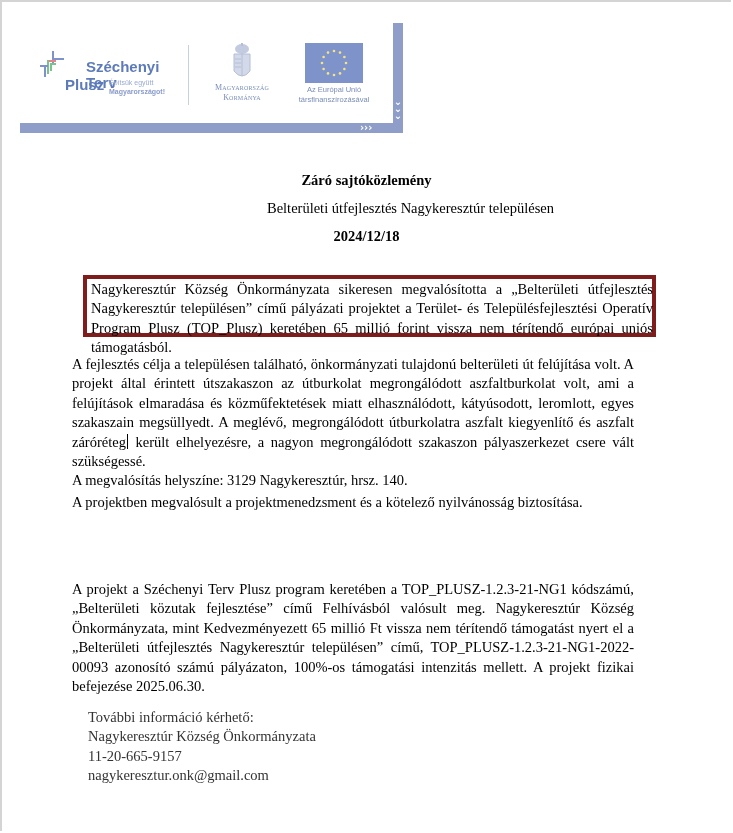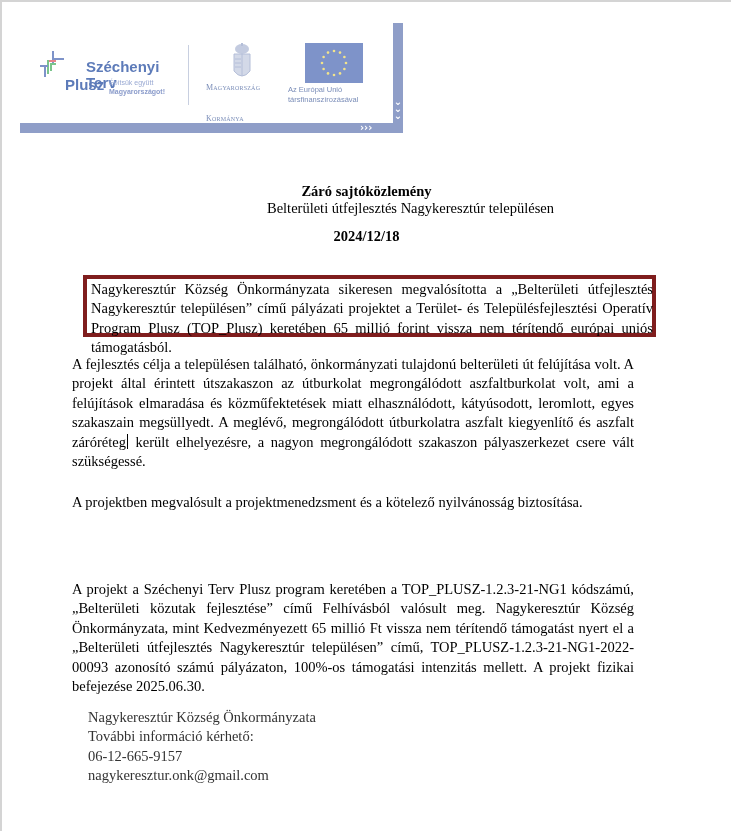--- a/index.html
+++ b/index.html
@@ -17,27 +17,27 @@
   .bar-h { position: absolute; left: 0; top: 100px; width: 383px; height: 10px; background: #8f9ec8; }
   .chev { position: absolute; color: #fff; font-family: "DejaVu Sans", sans-serif; font-weight: bold; font-size: 10px; line-height: 10px; }
   .chev-v { left: 373px; width: 10px; text-align: center; }
   .chev-h { top: 100px; }
   .logo-szt { position: absolute; left: 20px; top: 22px; width: 140px; height: 60px; }
   .szt-title { position: absolute; left: 25px; top: 14px; font-family: "Liberation Sans", sans-serif; font-weight: bold; color: #5d7bb9; font-size: 15px; line-height: 16px; margin-left: 21px; }
   .szt-plusz { position: absolute; left: 25px; top: 31px; font-family: "Liberation Sans", sans-serif; font-weight: bold; color: #5d7bb9; font-size: 15px; }
   .szt-tag { position: absolute; left: 69px; top: 33px; font-family: "Liberation Sans", sans-serif; color: #e57b83; font-size: 7px; line-height: 9px; font-weight: bold; }
   .divider { position: absolute; left: 168px; top: 22px; width: 1px; height: 60px; background: #c8cfe0; }
   .crest { position: absolute; left: 210px; top: 20px; width: 24px; height: 38px; }
-  .gov-text { position: absolute; left: 186px; top: 60px; width: 72px; color: #7a8db8; font-size: 8px; line-height: 10px; letter-spacing: 0.2px; }
+  .gov-text { position: absolute; left: 186px; top: 60px; width: 72px; text-align: center; color: #7a8db8; font-size: 8px; line-height: 10px; letter-spacing: 0.2px; }
   .eu-flag { position: absolute; left: 285px; top: 20px; width: 58px; height: 40px; background: #7e93c9; }
-  .eu-text { position: absolute; left: 268px; top: 62px; width: 92px; color: #7a8db8; font-family: "Liberation Sans", sans-serif; font-size: 7.5px; line-height: 10px; }
+  .eu-text { position: absolute; left: 268px; top: 62px; width: 92px; text-align: center; color: #7a8db8; font-family: "Liberation Sans", sans-serif; font-size: 7.5px; line-height: 10px; }
 
   
   .center { position: absolute; left: 0; width: 733px; text-align: center; font-size: 14.5px; }
-  .title { top: 172px; font-weight: bold; margin-top: 11px; }
+  .title { top: 172px; font-weight: bold; }
   .subtitle { top: 200px; padding-left: 44px; }
   .date { top: 228px; font-weight: bold; }
 
   
   .para { position: absolute; left: 72px; width: 562px; font-size: 14.5px; line-height: 19.4px; text-align: justify; }
   .boxed { position: absolute; left: 83px; top: 275px; width: 573px; height: 62px; border: 4px solid #7f1d1d; box-sizing: border-box; }
   .boxed .inner { position: absolute; left: 4px; top: 1px; width: 562px; font-size: 14.5px; line-height: 19.4px; text-align: justify; }
   .p1 { top: 355px; }
   .p2 { top: 493px; }
   .p3 { top: 532px; margin-top: 48px; }
@@ -83,21 +83,21 @@
     <ellipse cx="12" cy="6" rx="7" ry="5" fill="#c3cbe0"></ellipse>
     <rect x="11" y="0" width="2" height="3" fill="#b4bed8"></rect>
     <path d="M4 11 H20 V28 Q12 38 4 28 Z" fill="#d3d9e8" stroke="#b4bed8" stroke-width="1"></path>
     <line x1="12" y1="11" x2="12" y2="33" stroke="#b4bed8" stroke-width="1"></line>
     <line x1="5" y1="16" x2="11" y2="16" stroke="#b4bed8"></line>
     <line x1="5" y1="20" x2="11" y2="20" stroke="#b4bed8"></line>
     <line x1="5" y1="24" x2="11" y2="24" stroke="#b4bed8"></line>
   </svg>
   <div class="gov-text">
     <span class="line" style="font-variant:small-caps;">Magyarország</span>
-    <span class="line" style="font-variant:small-caps;margin-top:21px;">Kormánya</span>
+    <span class="line" style="font-variant:small-caps;">Kormánya</span>
   </div>
 
   <svg class="eu-flag" viewBox="0 0 58 40">
     <rect width="58" height="40" fill="#7e93c9"></rect>
     <g fill="#f3e48a" id="stars">
         <circle cx="29" cy="8" r="1.3"></circle>
         <circle cx="35" cy="9.607695154586736" r="1.3"></circle>
         <circle cx="39.392304845413264" cy="13.999999999999998" r="1.3"></circle>
         <circle cx="41" cy="20" r="1.3"></circle>
         <circle cx="39.392304845413264" cy="25.999999999999996" r="1.3"></circle>
@@ -119,24 +119,25 @@
 <div class="center title">Záró sajtóközlemény</div>
 <div class="center subtitle">Belterületi útfejlesztés Nagykeresztúr településen</div>
 <div class="center date">2024/12/18</div>
 
 <div class="boxed">
   <div class="inner">Nagykeresztúr Község Önkormányzata sikeresen megvalósította a „Belterületi útfejlesztés Nagykeresztúr településen” című pályázati projektet a Terület- és Településfejlesztési Operatív Program Plusz (TOP_Plusz) keretében 65 millió forint vissza nem térítendő európai uniós támogatásból.</div>
 </div>
 
 <div class="para p1">
   <span>A fejlesztés célja a településen található, önkormányzati tulajdonú belterületi út felújítása volt. A projekt által érintett útszakaszon az útburkolat megrongálódott aszfaltburkolat volt, ami a felújítások elmaradása és közműfektetések miatt elhasználódott, kátyúsodott, leromlott, egyes szakaszain megsüllyedt. A meglévő, megrongálódott útburkolatra aszfalt kiegyenlítő és aszfalt záróréteg</span><span class="caret"></span><span> került elhelyezésre, a nagyon megrongálódott szakaszon pályaszerkezet csere vált szükségessé.</span>
+  <span class="line" style="text-align:left;">A megvalósítás helyszíne: 3129 Nagykeresztúr, hrsz. 140.</span>
 </div>
 
 <div class="para p2">A projektben megvalósult a projektmenedzsment és a kötelező nyilvánosság biztosítása.</div>
 
 <div class="para p3">A projekt a Széchenyi Terv Plusz program keretében a TOP_PLUSZ-1.2.3-21-NG1 kódszámú, „Belterületi közutak fejlesztése” című Felhívásból valósult meg. Nagykeresztúr Község Önkormányzata, mint Kedvezményezett 65 millió Ft vissza nem térítendő támogatást nyert el a „Belterületi útfejlesztés Nagykeresztúr településen” című, TOP_PLUSZ-1.2.3-21-NG1-2022-00093 azonosító számú pályázaton, 100%-os támogatási intenzitás mellett. A projekt fizikai befejezése 2025.06.30.</div>
 
 <div class="footer">
+  <span class="line">További információ kérhető:</span>
   <span class="line">Nagykeresztúr Község Önkormányzata</span>
-  <span class="line">További információ kérhető:</span>
-  <span class="line">06-12-665-9157</span>
+  <span class="line">11-20-665-9157</span>
   <span class="line">nagykeresztur.onk@gmail.com</span>
 </div>
 
 </body></html>

